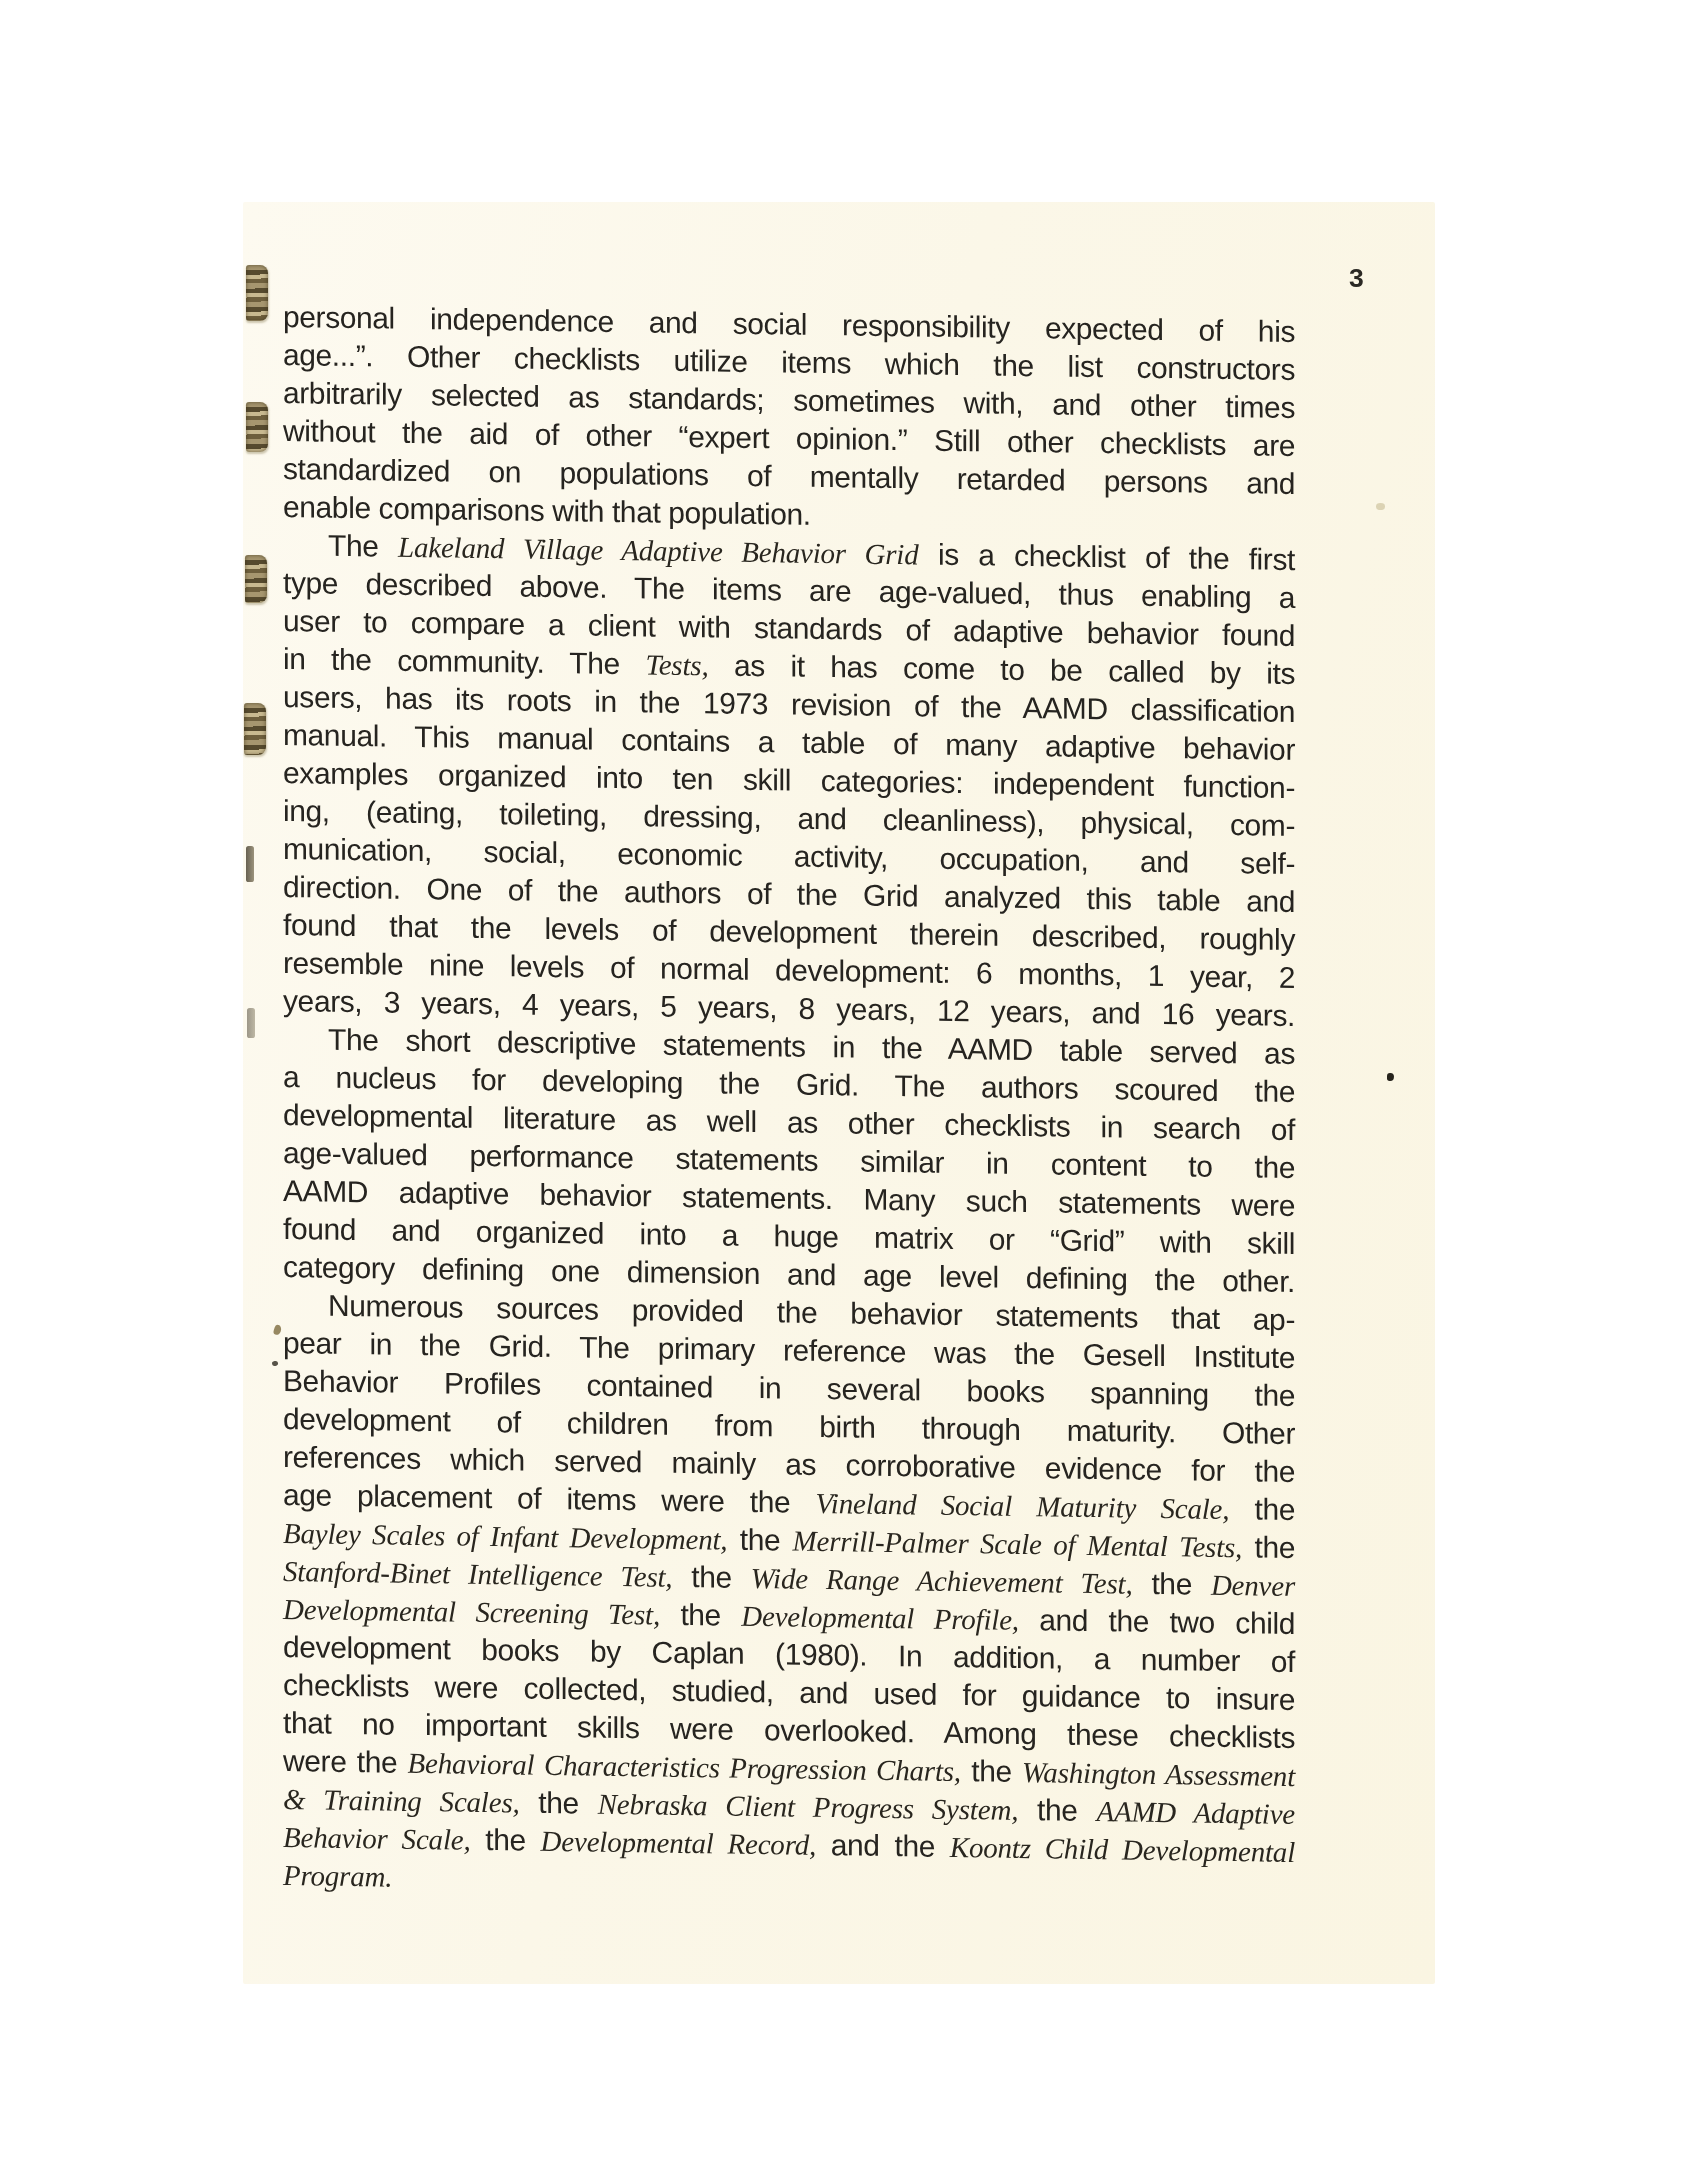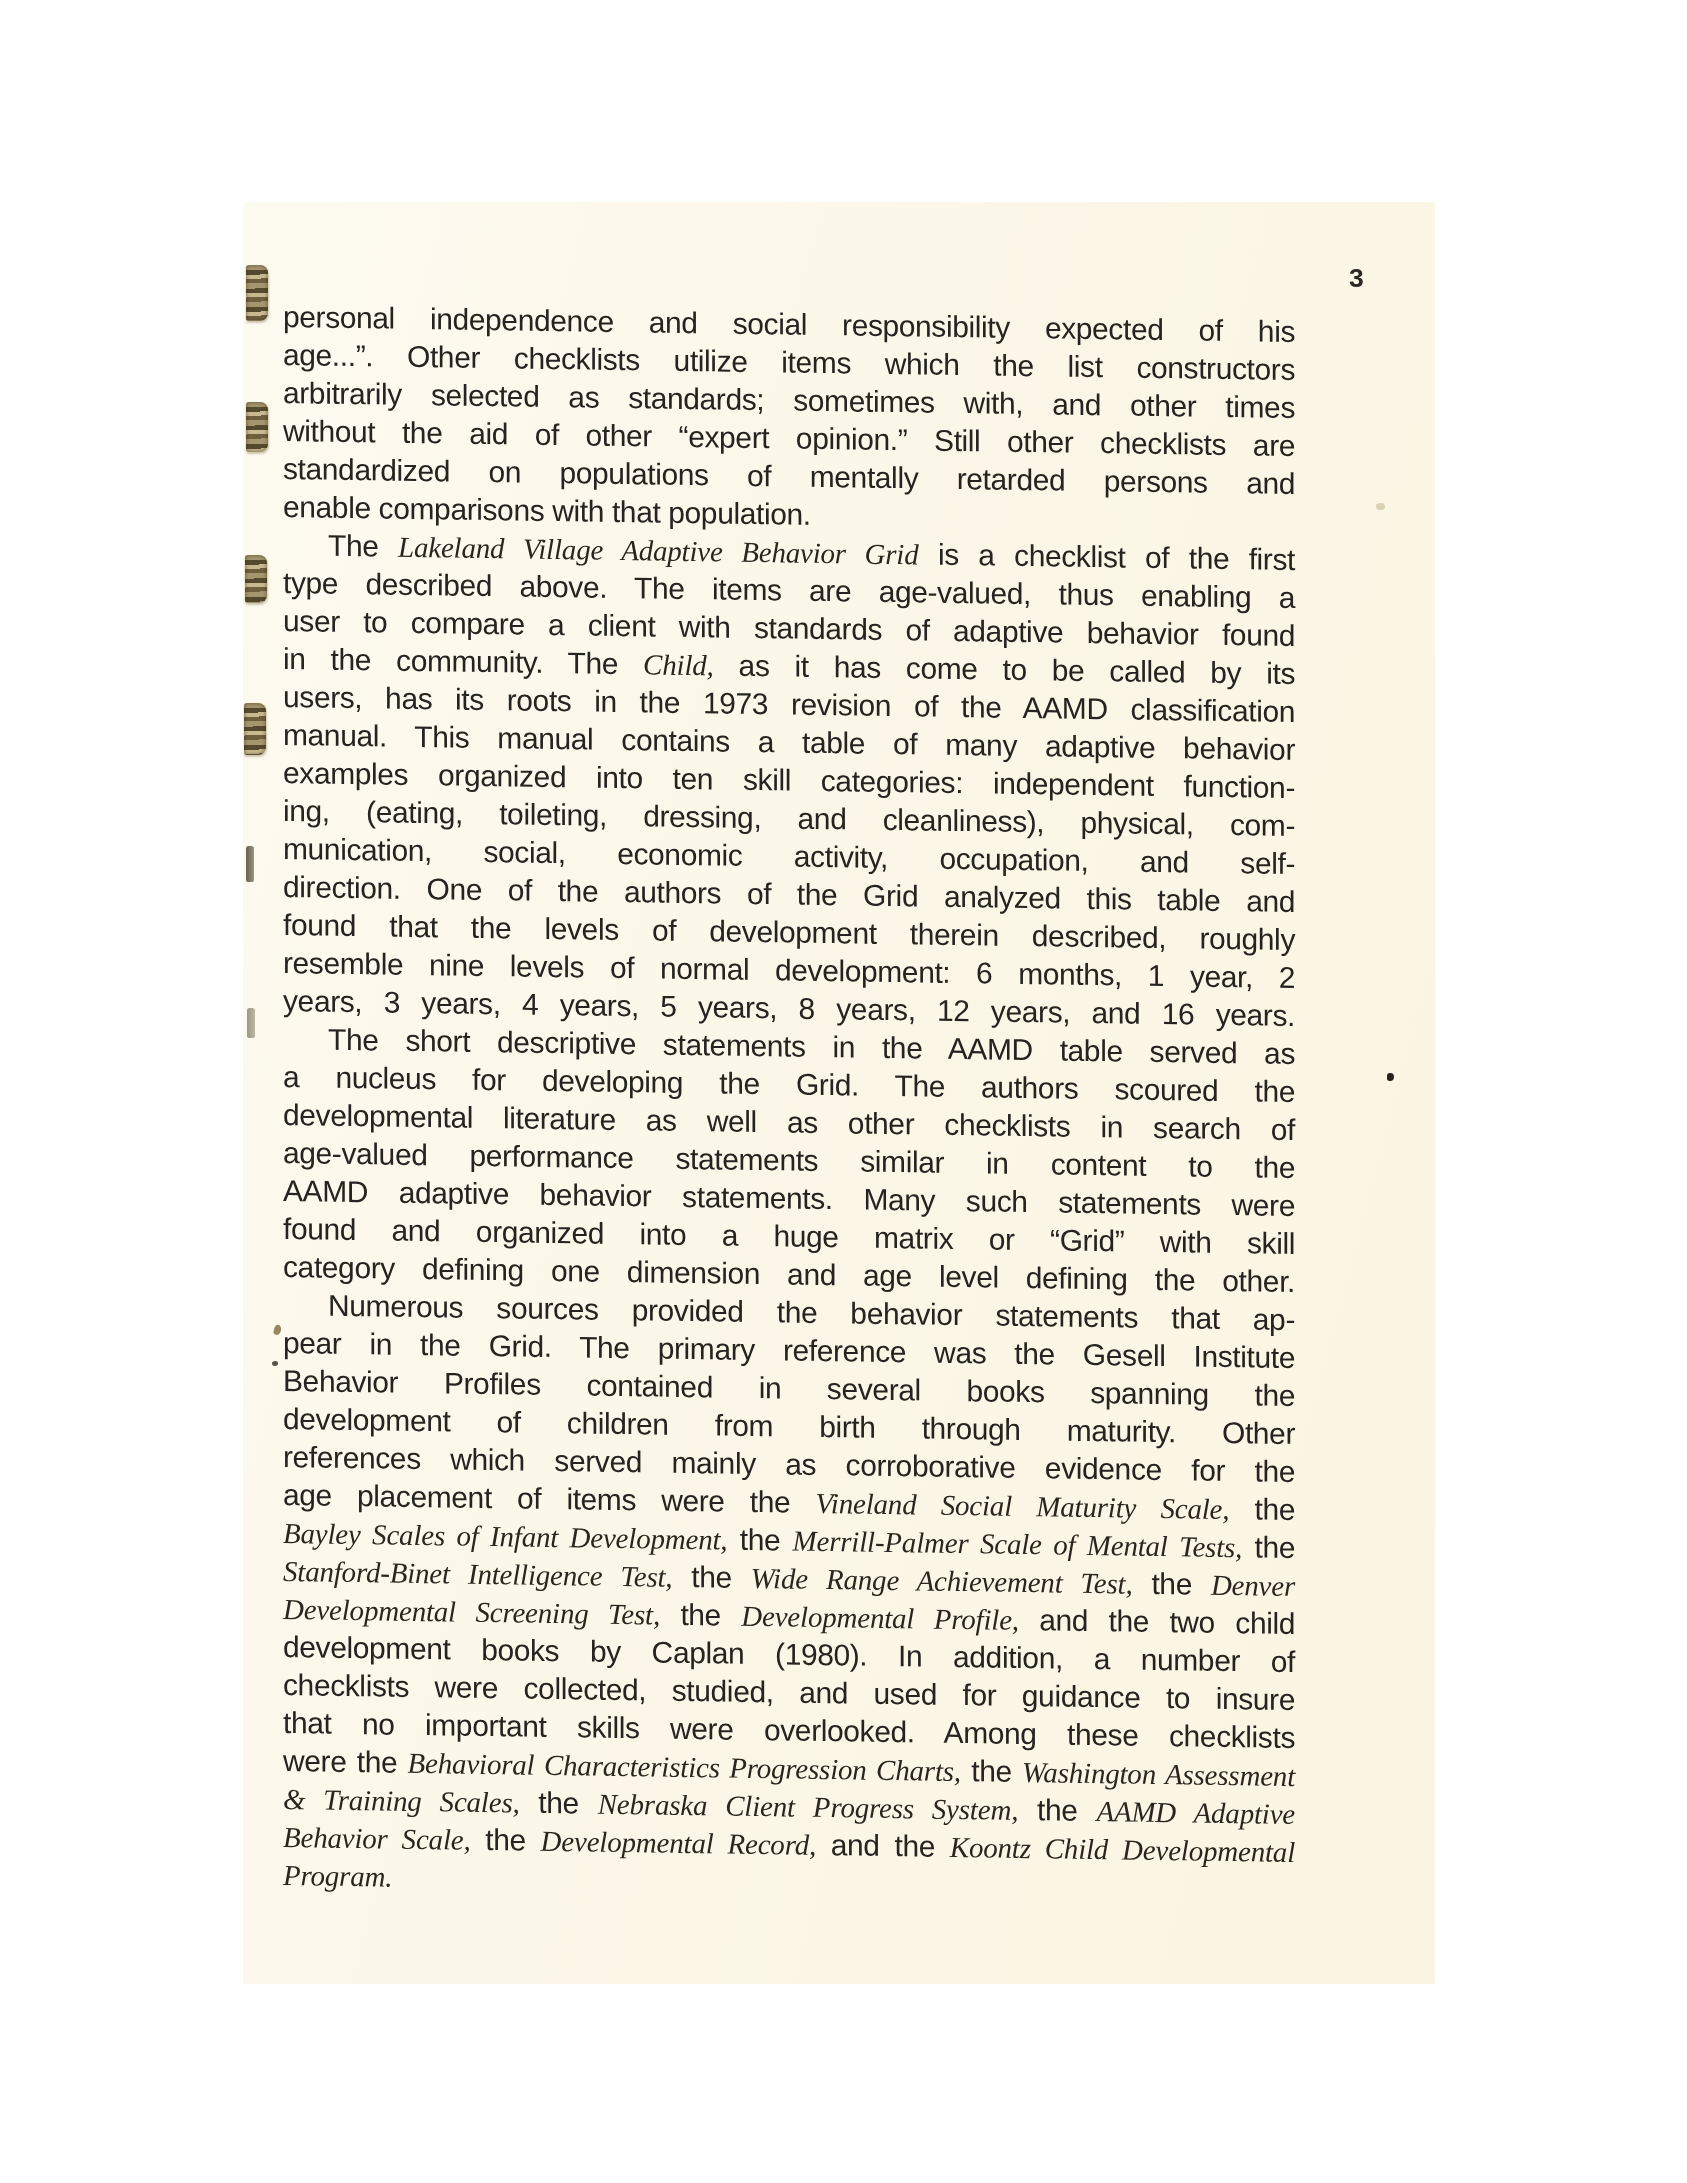--- a/index.html
+++ b/index.html
@@ -109,21 +109,21 @@
     <div class="text-block">
         <div class="line"><span class="rm">personal independence and social responsibility expected of his</span></div>
         <div class="line"><span class="rm">age...”. Other checklists utilize items which the list constructors</span></div>
         <div class="line"><span class="rm">arbitrarily selected as standards; sometimes with, and other times</span></div>
         <div class="line"><span class="rm">without the aid of other “expert opinion.” Still other checklists are</span></div>
         <div class="line"><span class="rm">standardized on populations of mentally retarded persons and</span></div>
         <div class="line end"><span class="rm">enable comparisons with that population.</span></div>
         <div class="line indent"><span class="rm">The </span><span class="it">Lakeland Village Adaptive Behavior Grid</span><span class="rm"> is a checklist of the first</span></div>
         <div class="line"><span class="rm">type described above. The items are age-valued, thus enabling a</span></div>
         <div class="line"><span class="rm">user to compare a client with standards of adaptive behavior found</span></div>
-        <div class="line"><span class="rm">in the community. The </span><span class="it">Child,</span><span class="rm"> as it has come to be called by its</span></div>
+        <div class="line"><span class="rm">in the community. The </span><span class="it">Tests,</span><span class="rm"> as it has come to be called by its</span></div>
         <div class="line"><span class="rm">users, has its roots in the 1973 revision of the AAMD classification</span></div>
         <div class="line"><span class="rm">manual. This manual contains a table of many adaptive behavior</span></div>
         <div class="line"><span class="rm">examples organized into ten skill categories: independent function-</span></div>
         <div class="line"><span class="rm">ing, (eating, toileting, dressing, and cleanliness), physical, com-</span></div>
         <div class="line"><span class="rm">munication, social, economic activity, occupation, and self-</span></div>
         <div class="line"><span class="rm">direction. One of the authors of the Grid analyzed this table and</span></div>
         <div class="line"><span class="rm">found that the levels of development therein described, roughly</span></div>
         <div class="line"><span class="rm">resemble nine levels of normal development: 6 months, 1 year, 2</span></div>
         <div class="line"><span class="rm">years, 3 years, 4 years, 5 years, 8 years, 12 years, and 16 years.</span></div>
         <div class="line indent"><span class="rm">The short descriptive statements in the AAMD table served as</span></div>

